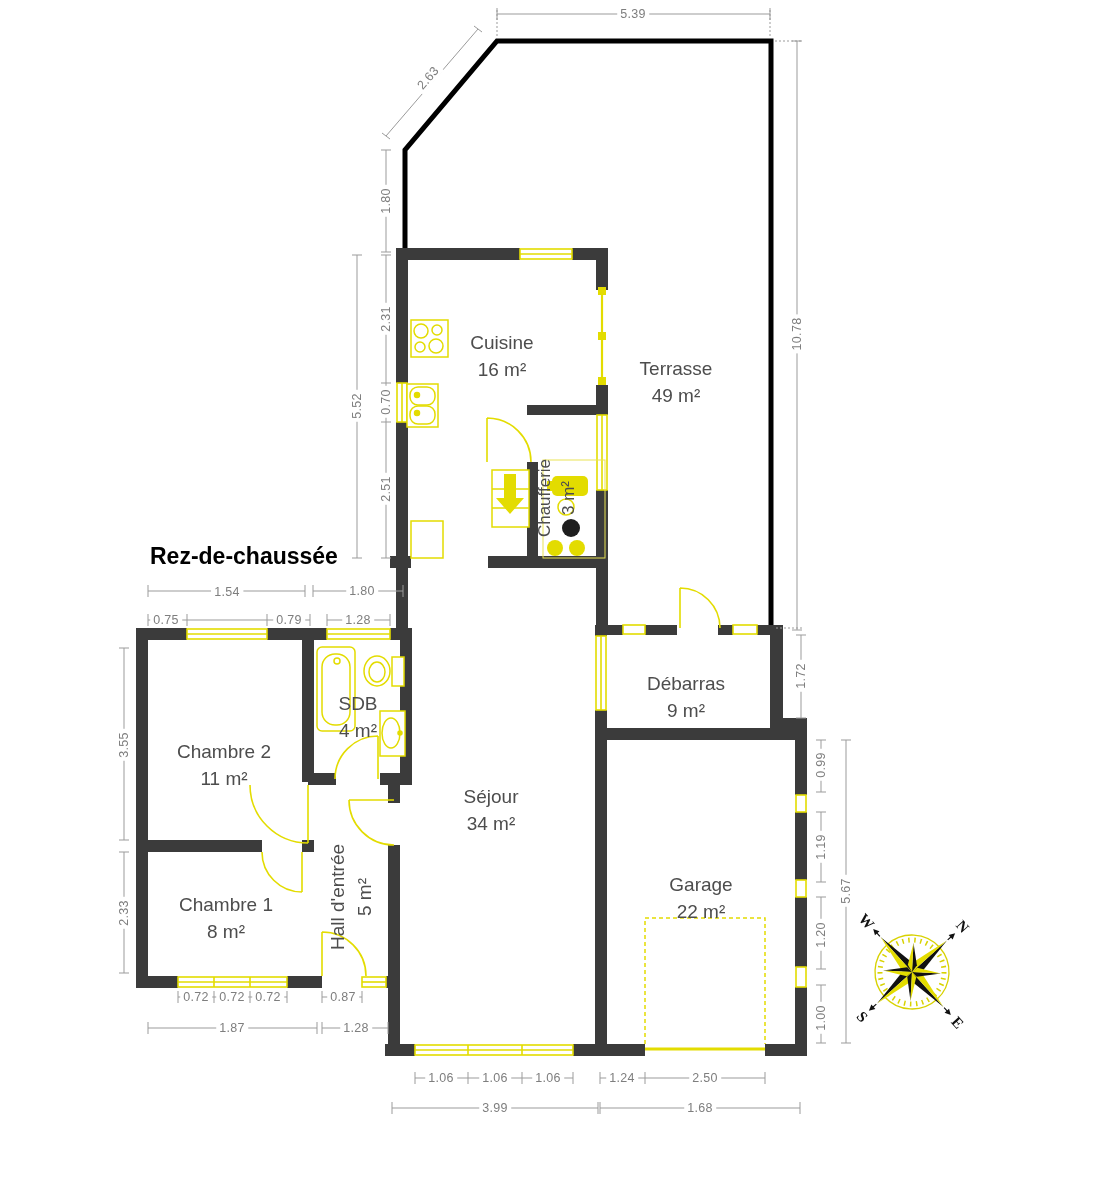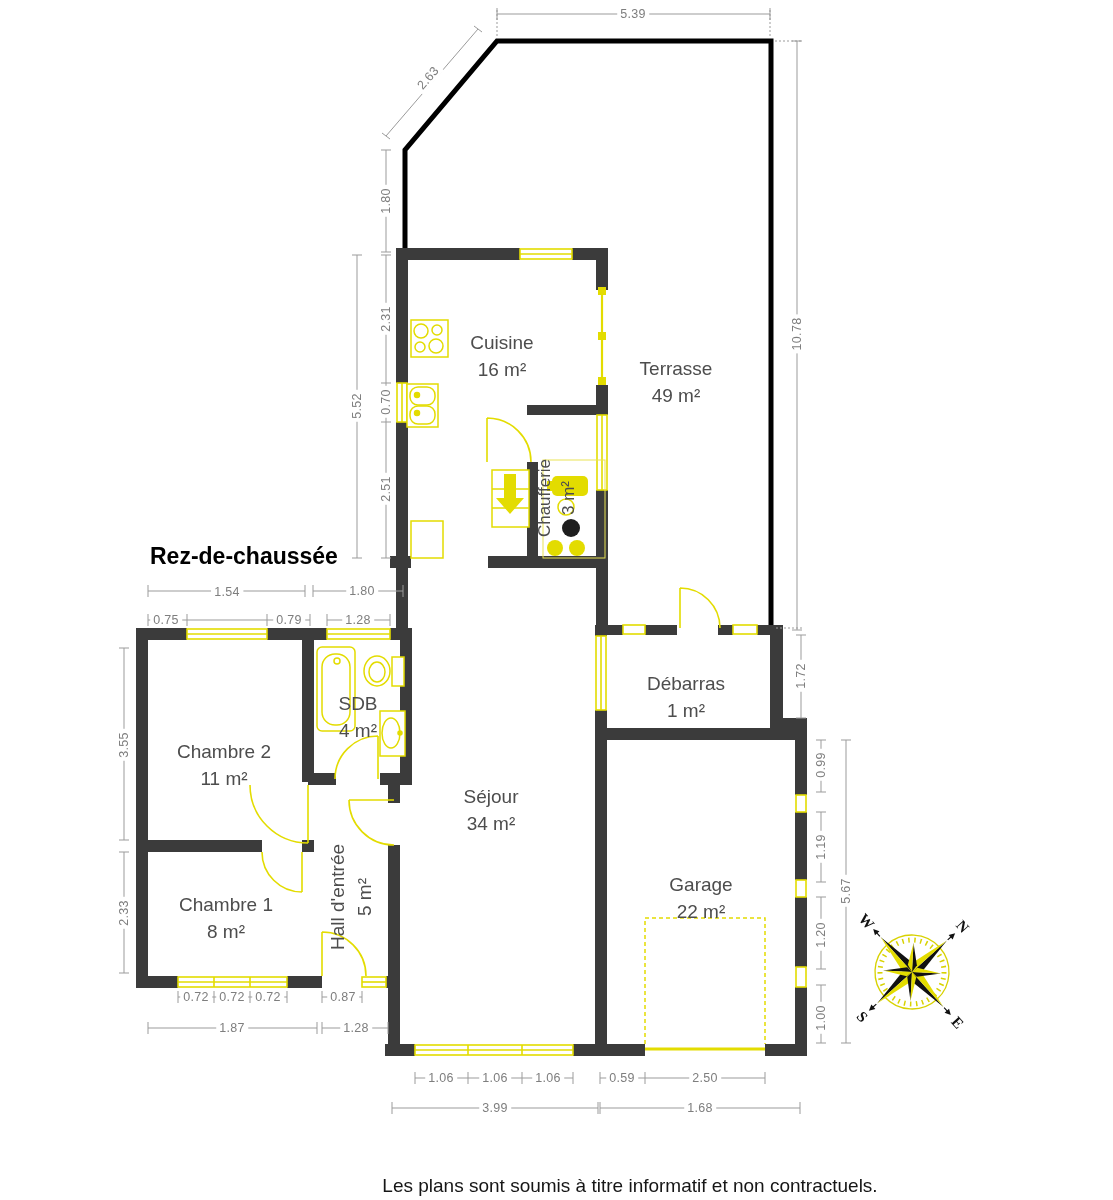--- a/index.html
+++ b/index.html
@@ -256,21 +256,21 @@
   <div class="room-label" style="left:676px;top:383px">
     <div>Terrasse</div>
     <div>49 m²</div>
   </div>
   <div class="room-label rot sm" style="left:557px;top:498px">
     <div>Chaufferie</div>
     <div>3 m²</div>
   </div>
   <div class="room-label" style="left:686px;top:698px">
     <div>Débarras</div>
-    <div>1 m²</div>
+    <div>9 m²</div>
   </div>
   <div class="room-label" style="left:491px;top:811px">
     <div>Séjour</div>
     <div>34 m²</div>
   </div>
   <div class="room-label" style="left:224px;top:766px">
     <div>Chambre 2</div>
     <div>11 m²</div>
   </div>
   <div class="room-label" style="left:358px;top:718px">
@@ -309,25 +309,24 @@
   <div class="dim" style="left:196px;top:997px">0.72</div>
   <div class="dim" style="left:232px;top:997px">0.72</div>
   <div class="dim" style="left:268px;top:997px">0.72</div>
   <div class="dim" style="left:343px;top:997px">0.87</div>
   <div class="dim" style="left:232px;top:1028px">1.87</div>
   <div class="dim" style="left:356px;top:1028px">1.28</div>
   <div class="dim" style="left:441px;top:1078px">1.06</div>
   <div class="dim" style="left:495px;top:1078px">1.06</div>
   <div class="dim" style="left:548px;top:1078px">1.06</div>
   <div class="dim" style="left:495px;top:1108px">3.99</div>
-  <div class="dim" style="left:622px;top:1078px">0.59</div>
+  <div class="dim" style="left:622px;top:1078px">1.24</div>
   <div class="dim" style="left:705px;top:1078px">2.50</div>
   <div class="dim" style="left:700px;top:1108px">1.68</div>
   <div class="dim rv" style="left:801px;top:676px">1.72</div>
   <div class="dim rv" style="left:821px;top:765px">0.99</div>
   <div class="dim rv" style="left:821px;top:847px">1.19</div>
   <div class="dim rv" style="left:821px;top:935px">1.20</div>
   <div class="dim rv" style="left:821px;top:1018px">1.00</div>
   <div class="dim rv" style="left:846px;top:891px">5.67</div>
 
-  <div class="footer">Les plans sont soumis à titre informatif et non contractuels.</div>
 
 </div>
 
 </body></html>

